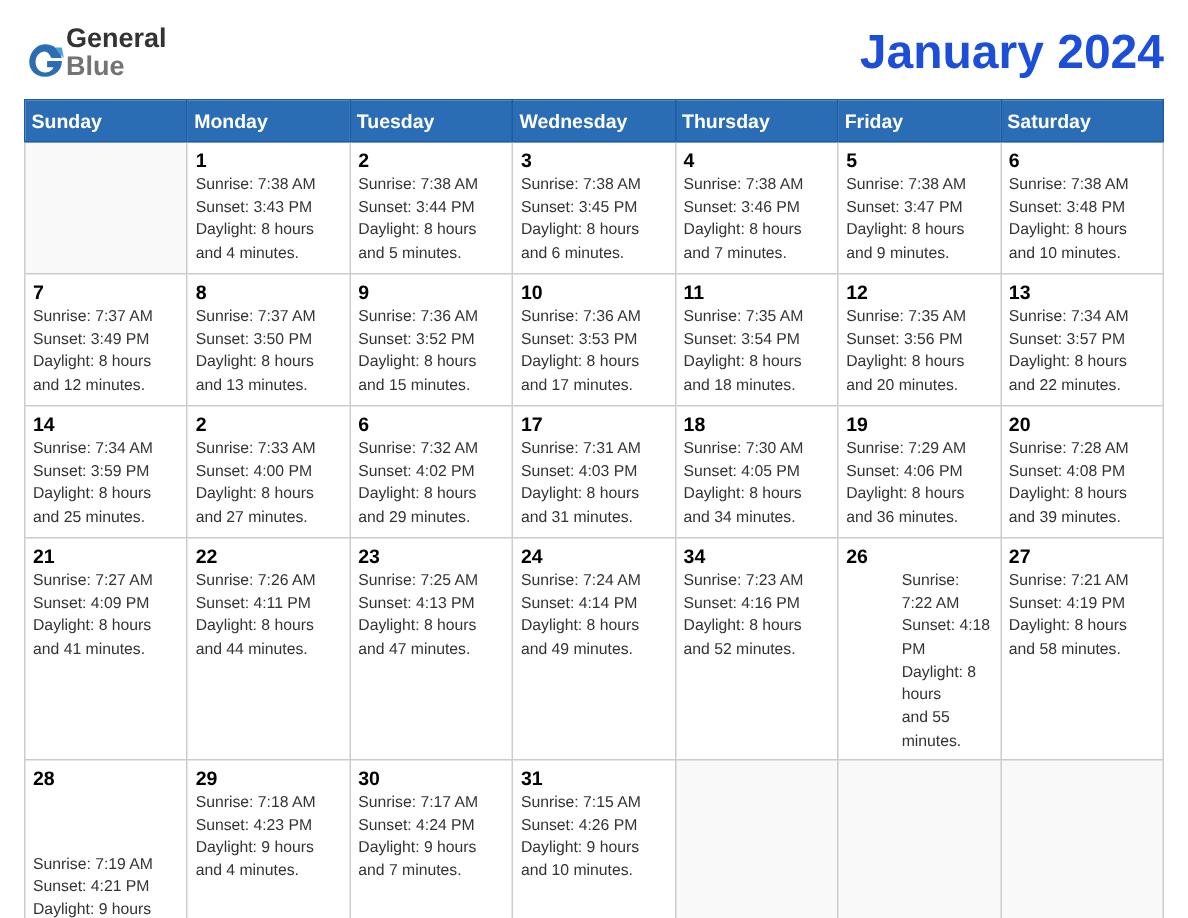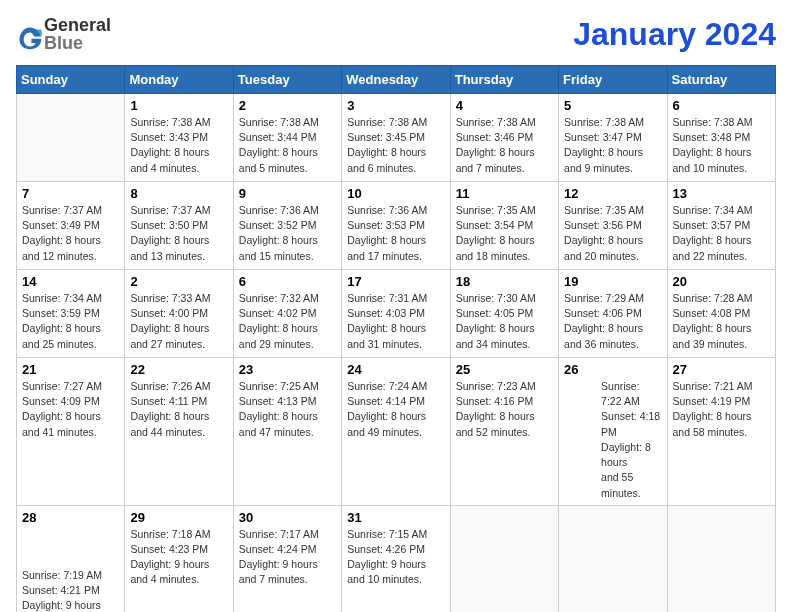--- a/index.html
+++ b/index.html
@@ -294,21 +294,21 @@
 and 47 minutes.</div>
         </td>
         <td>
           <span class="day-num">24</span>
           <div class="day-info" style="white-space: pre-line;">Sunrise: 7:24 AM
 Sunset: 4:14 PM
 Daylight: 8 hours
 and 49 minutes.</div>
         </td>
         <td>
-          <span class="day-num">25</span>
+          <span class="day-num">34</span>
           <div class="day-info" style="white-space: pre-line;">Sunrise: 7:23 AM
 Sunset: 4:16 PM
 Daylight: 8 hours
 and 52 minutes.</div>
         </td>
         <td>
           <span class="day-num">26</span>
           <div class="day-info" style="white-space: pre-line; margin-left: 37px;">Sunrise: 7:22 AM
 Sunset: 4:18 PM
 Daylight: 8 hours

